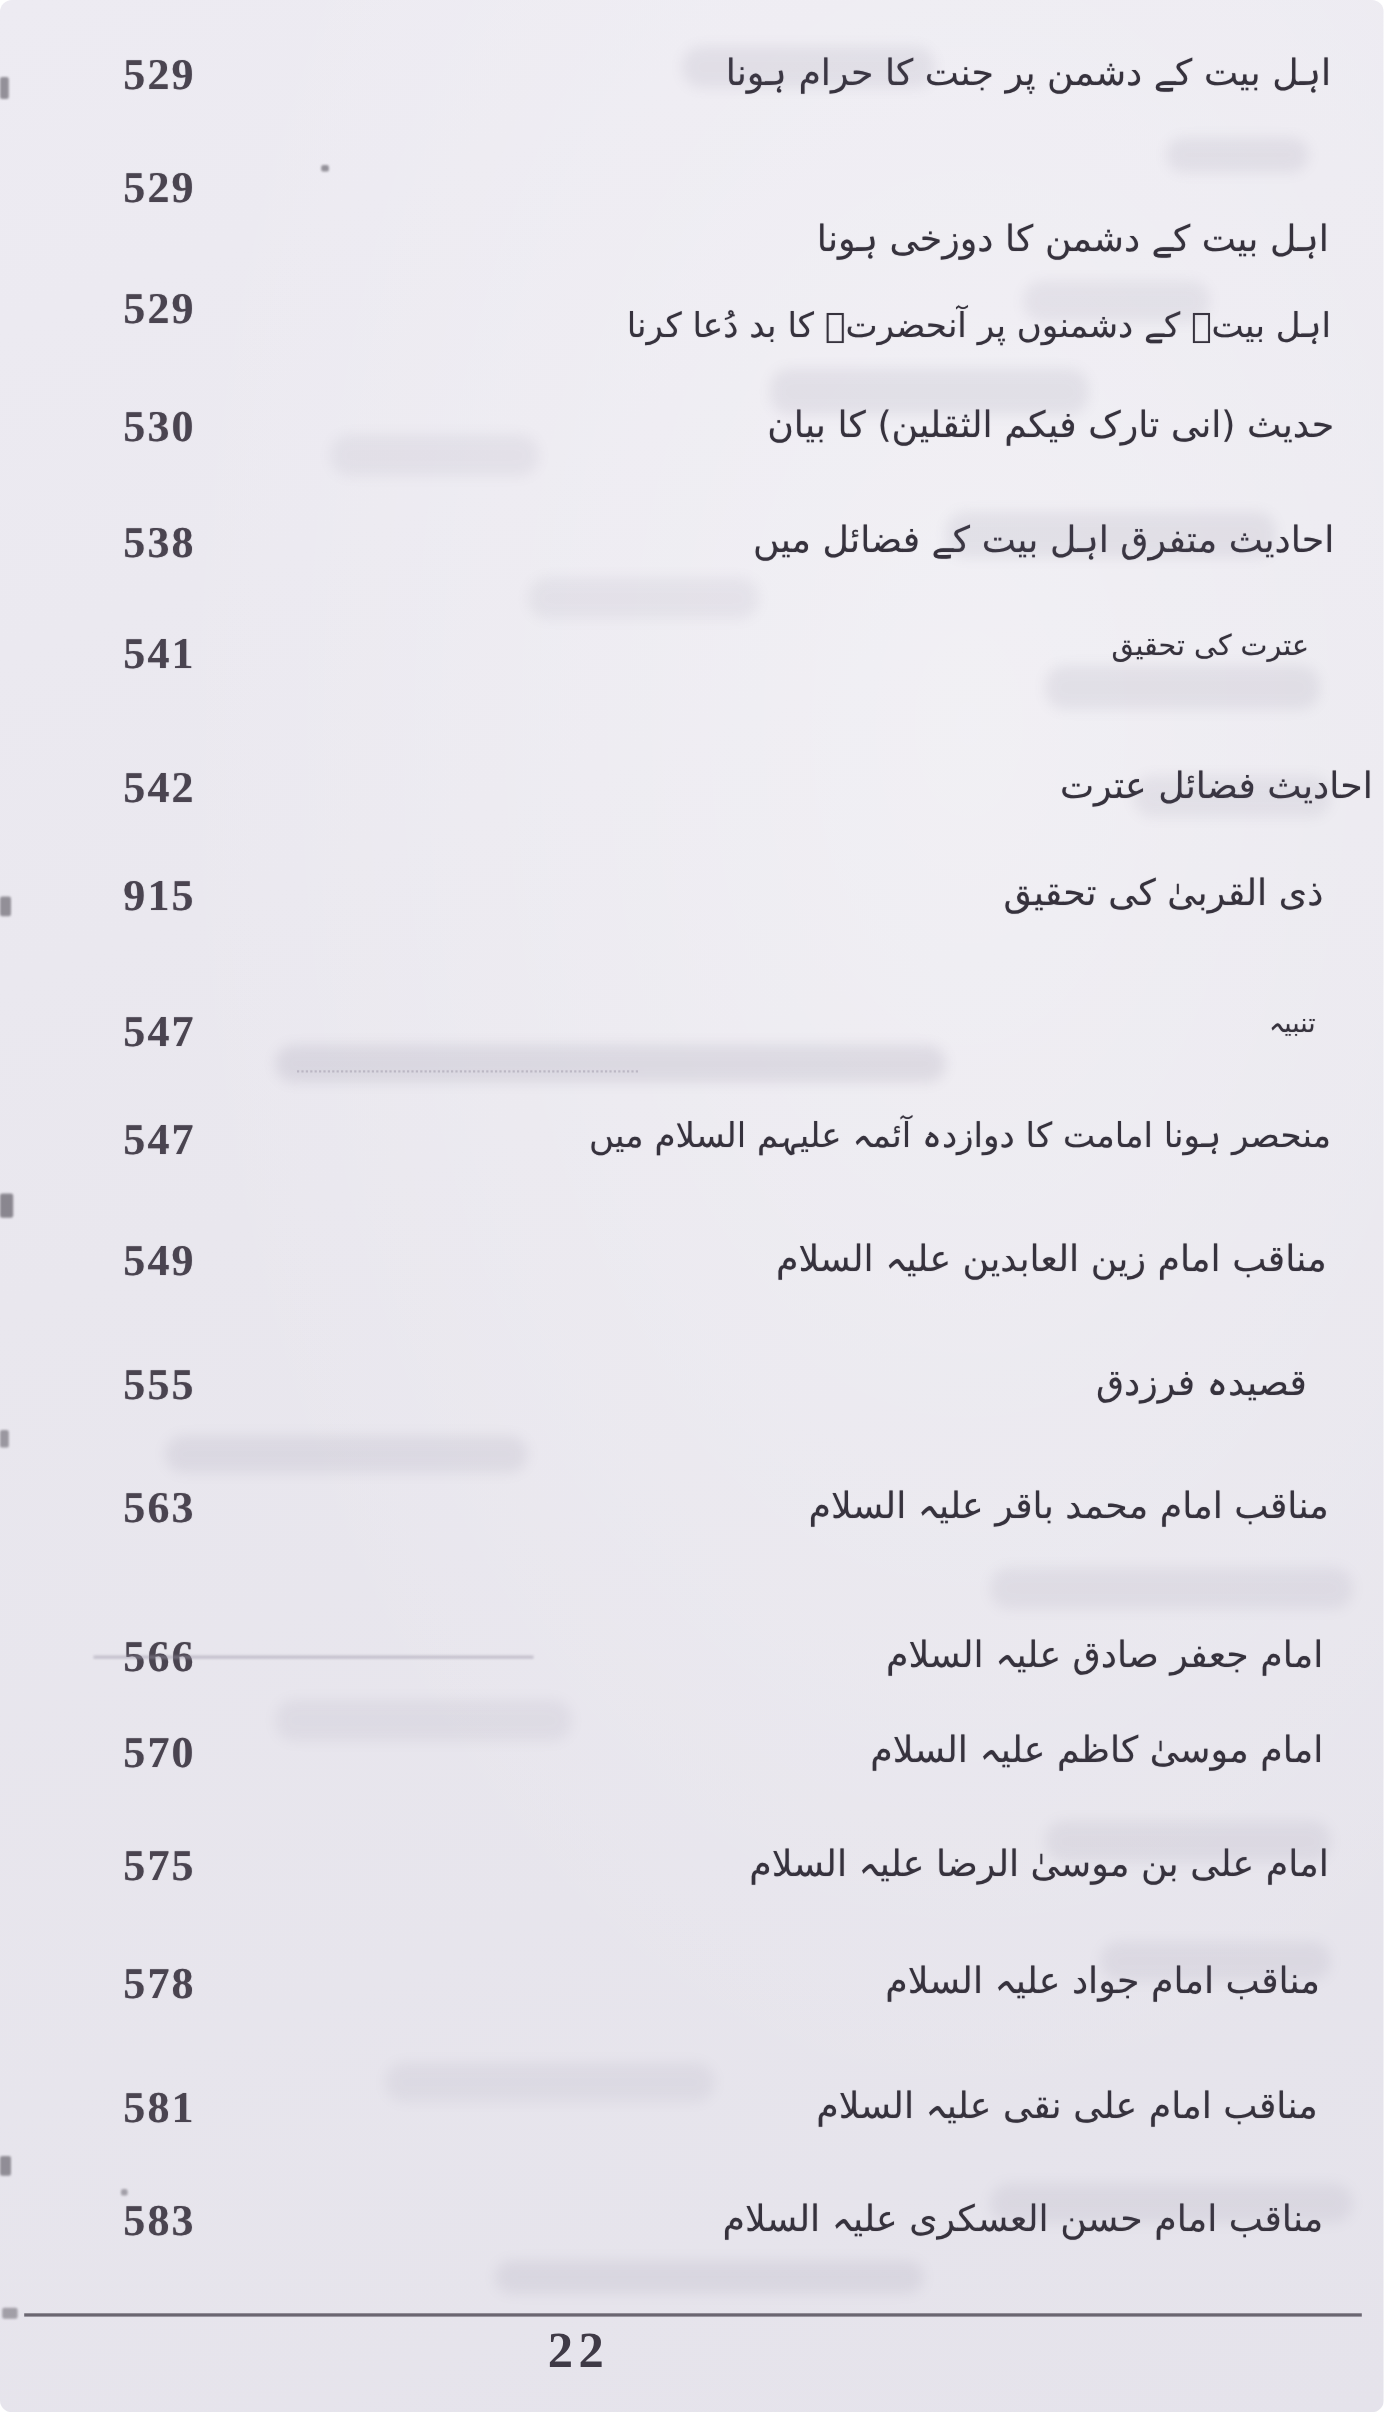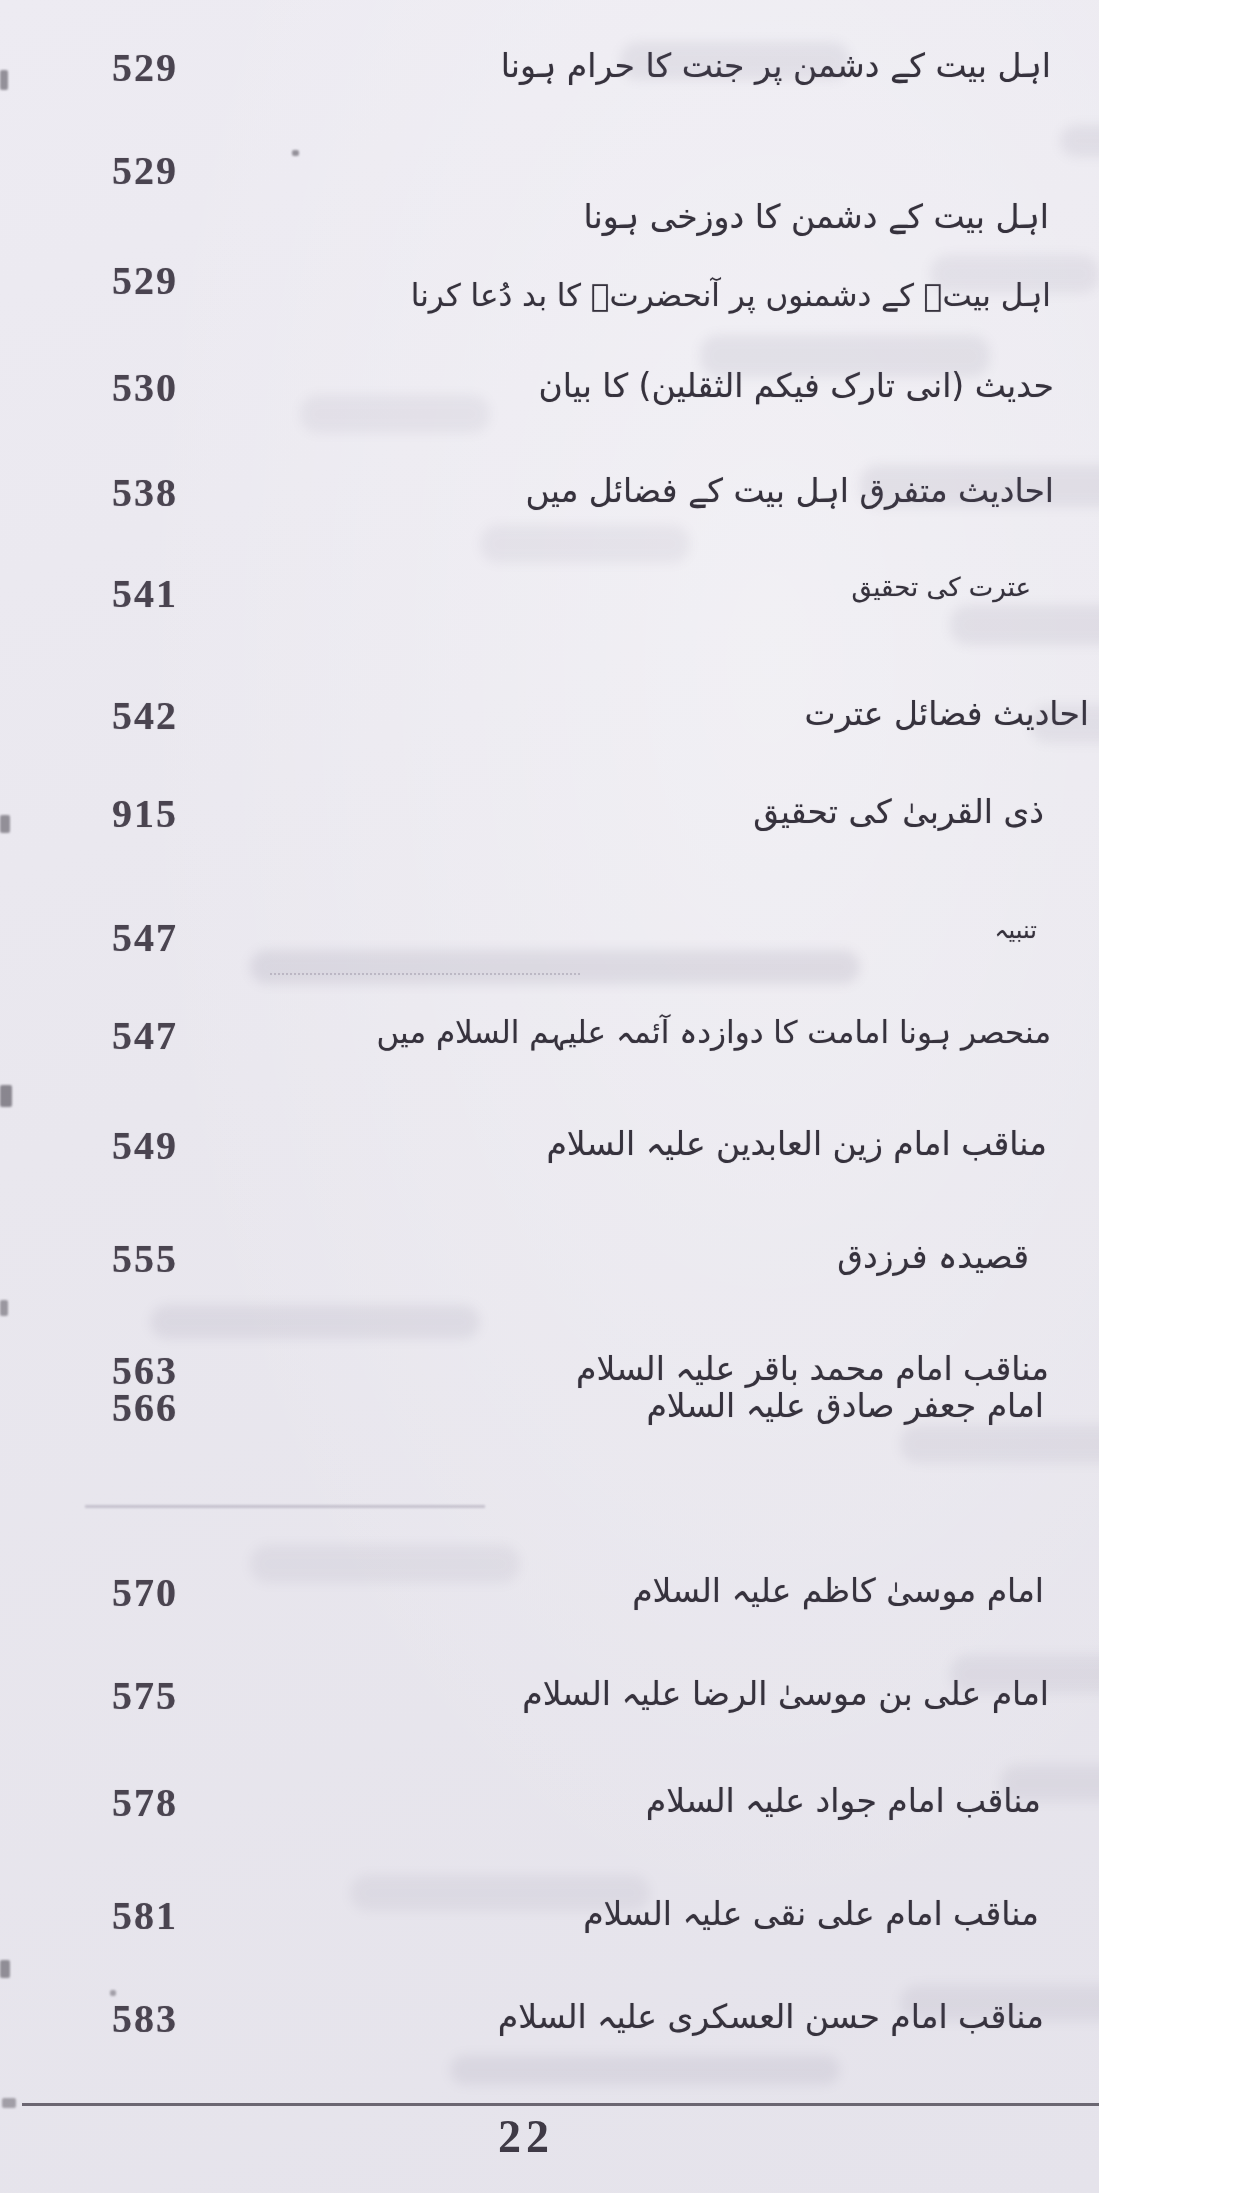--- a/index.html
+++ b/index.html
@@ -7,26 +7,27 @@
     padding: 0;
     width: 1258px;
     height: 2193px;
     overflow: hidden;
   }
   body {
     font-family: "DejaVu Sans", "Liberation Sans", sans-serif;
   }
   .sheet {
     position: relative;
-    width: 1099px;
+    width: 1258px;
     height: 2193px;
     background:
       radial-gradient(ellipse at 70% 30%, rgba(255,255,255,0.35), rgba(255,255,255,0) 60%),
       linear-gradient(160deg, #edebf2 0%, #e9e7ee 45%, #e5e3eb 100%);
     overflow: hidden;
+    border-radius: 11px;
   }
   
   .row {
     position: absolute;
     left: 0;
     right: 0;
     height: 78px;
   }
   .pagenum {
     position: absolute;
@@ -163,21 +164,21 @@
     <div class="row" style="top: 1225px;">
       <span class="pagenum">555</span>
       <span class="title" style="right: 70px; font-size: 33px;">قصیدہ فرزدق</span>
     </div>
 
     <div class="row" style="top: 1337px;">
       <span class="pagenum">563</span>
       <span class="title" style="right: 50px; font-size: 33px;">مناقب امام محمد باقر علیہ السلام</span>
     </div>
 
-    <div class="row" style="top: 1374px; text-align: right;">
+    <div class="row" style="top: 1472px; text-align: right;">
       <span class="pagenum">566</span>
       <span class="title" style="right: 55px; font-size: 33px;">امام جعفر صادق علیہ السلام</span>
     </div>
 
     <div class="row" style="top: 1559px;">
       <span class="pagenum">570</span>
       <span class="title" style="right: 55px; font-size: 33px;">امام موسیٰ کاظم علیہ السلام</span>
     </div>
 
     <div class="row" style="top: 1662px;">

